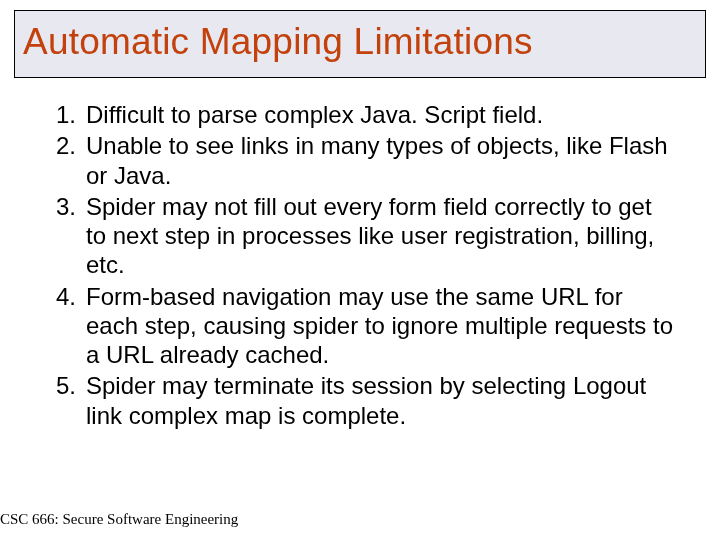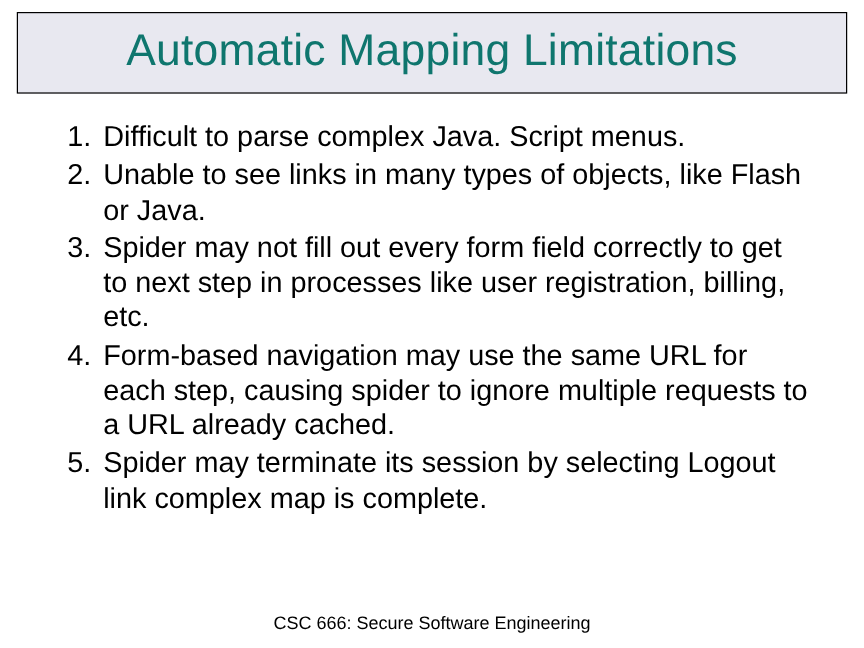--- a/index.html
+++ b/index.html
@@ -14,22 +14,22 @@
   }
   .title-box {
     margin: 10px 14px 0 14px;
     border: 1px solid #000;
     background: #e8e8f0;
     padding: 10px 8px 14px 8px;
   }
   .title-text {
     font-size: 37px;
     font-weight: 400;
-    text-align: center;
-    color: #0f766e;
+    text-align: left;
+    color: #c2410c;
     letter-spacing: 0.2px;
   }
   .list {
     margin: 22px 42px 0 42px;
     font-size: 24px;
     color: #000;
     line-height: 1.22;
     list-style: none;
     padding: 0;
     counter-reset: item;
@@ -46,34 +46,34 @@
     left: 0;
     top: 0;
     width: 34px;
     text-align: right;
   }
   .footer {
     position: absolute;
     bottom: 12px;
     left: 0;
     width: 100%;
-    text-align: center;
-    font-family: Liberation Sans, sans-serif;
+    text-align: left;
+    font-family: Liberation Serif, serif;
     font-size: 15px;
     color: #000;
   }
 </style>
 </head>
 <body>
 
 <div class="title-box">
   <div class="title-text">Automatic Mapping Limitations</div>
 </div>
 
 <ol class="list">
-  <li>Difficult to parse complex Java. Script menus.</li>
+  <li>Difficult to parse complex Java. Script field.</li>
   <li>Unable to see links in many types of objects, like Flash or Java.</li>
   <li>Spider may not fill out every form field correctly to get to next step in processes like user registration, billing, etc.</li>
   <li>Form-based navigation may use the same URL for each step, causing spider to ignore multiple requests to a URL already cached.</li>
   <li>Spider may terminate its session by selecting Logout link complex map is complete.</li>
 </ol>
 
 <div class="footer">CSC 666: Secure Software Engineering</div>
 
 </body></html>

